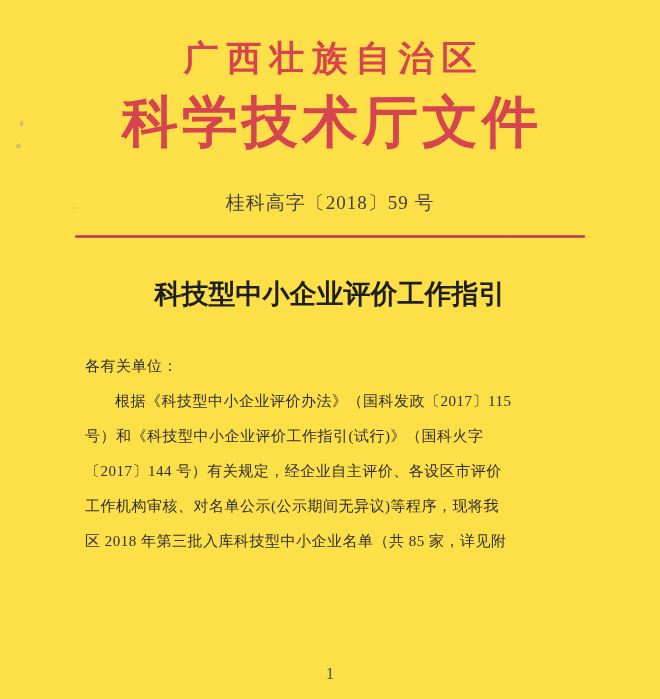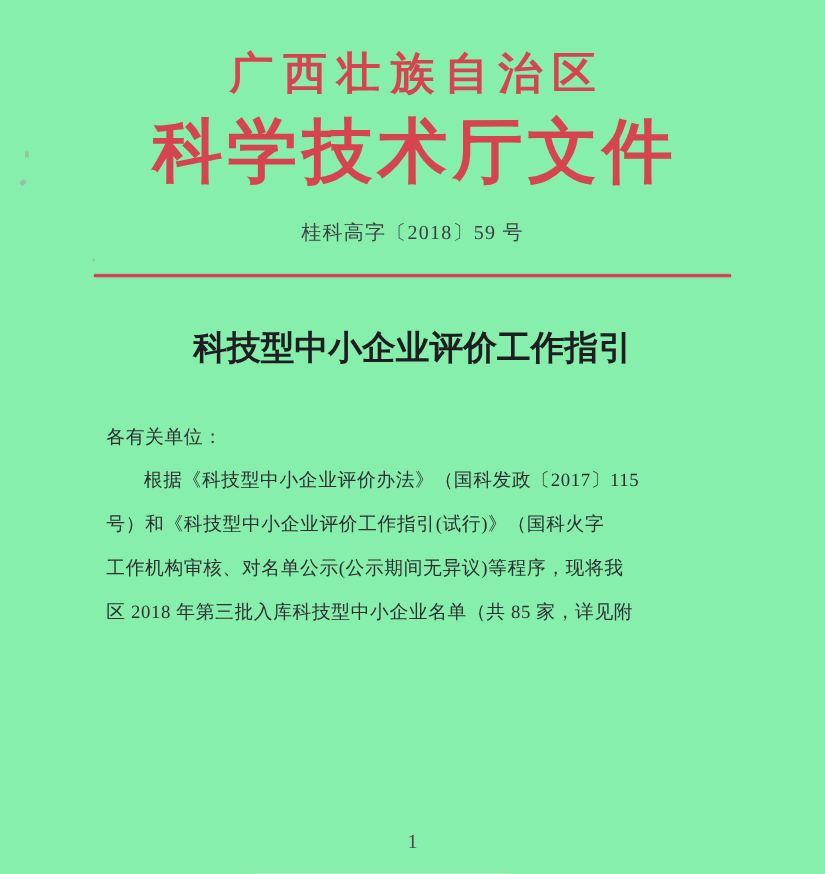--- a/index.html
+++ b/index.html
@@ -5,21 +5,21 @@
   html, body {
     margin: 0;
     padding: 0;
     background: #e9e9e9;
   }
   .page {
     position: relative;
     width: 660px;
     height: 699px;
     margin: 0 auto;
-    background: #86efac;
+    background: #fde047;
     overflow: hidden;
     font-family: "Liberation Serif", "DejaVu Serif", serif;
   }
   .header {
     padding-top: 36px;
     text-align: center;
   }
   .org-name {
     font-size: 35px;
     line-height: 46px;
@@ -31,23 +31,23 @@
   .doc-type {
     margin-top: 8px;
     font-size: 56px;
     line-height: 64px;
     font-weight: 900;
     color: #d6454f;
     letter-spacing: 4px;
     text-indent: 4px;
   }
   .doc-number {
-    margin-top: 20px;
+    margin-top: 36px;
     text-align: center;
-    font-size: 16px;
+    font-size: 19px;
     line-height: 26px;
     color: #3e3e42;
     letter-spacing: 1px;
   }
   .red-rule {
     margin: 19px 75px 0 75px;
     height: 3px;
     background: linear-gradient(#d06a73, #b93f4d, #d06a73);
     border-radius: 1px;
   }
@@ -107,20 +107,21 @@
   <div class="red-rule"></div>
 
   <div class="title">
     <div>科技型中小企业评价工作指引</div>
   </div>
 
   <div class="body-text">
     <div class="body-line">各有关单位：</div>
     <div class="body-line indent">根据《科技型中小企业评价办法》（国科发政〔2017〕115</div>
     <div class="body-line">号）和《科技型中小企业评价工作指引(试行)》（国科火字</div>
+    <div class="body-line">〔2017〕144 号）有关规定，经企业自主评价、各设区市评价</div>
     <div class="body-line">工作机构审核、对名单公示(公示期间无异议)等程序，现将我</div>
     <div class="body-line">区 2018 年第三批入库科技型中小企业名单（共 85 家，详见附</div>
   </div>
 
   <div class="page-number">1</div>
 
   <div class="speck speck-1"></div>
   <div class="speck speck-2"></div>
   <div class="speck speck-3"></div>
 

